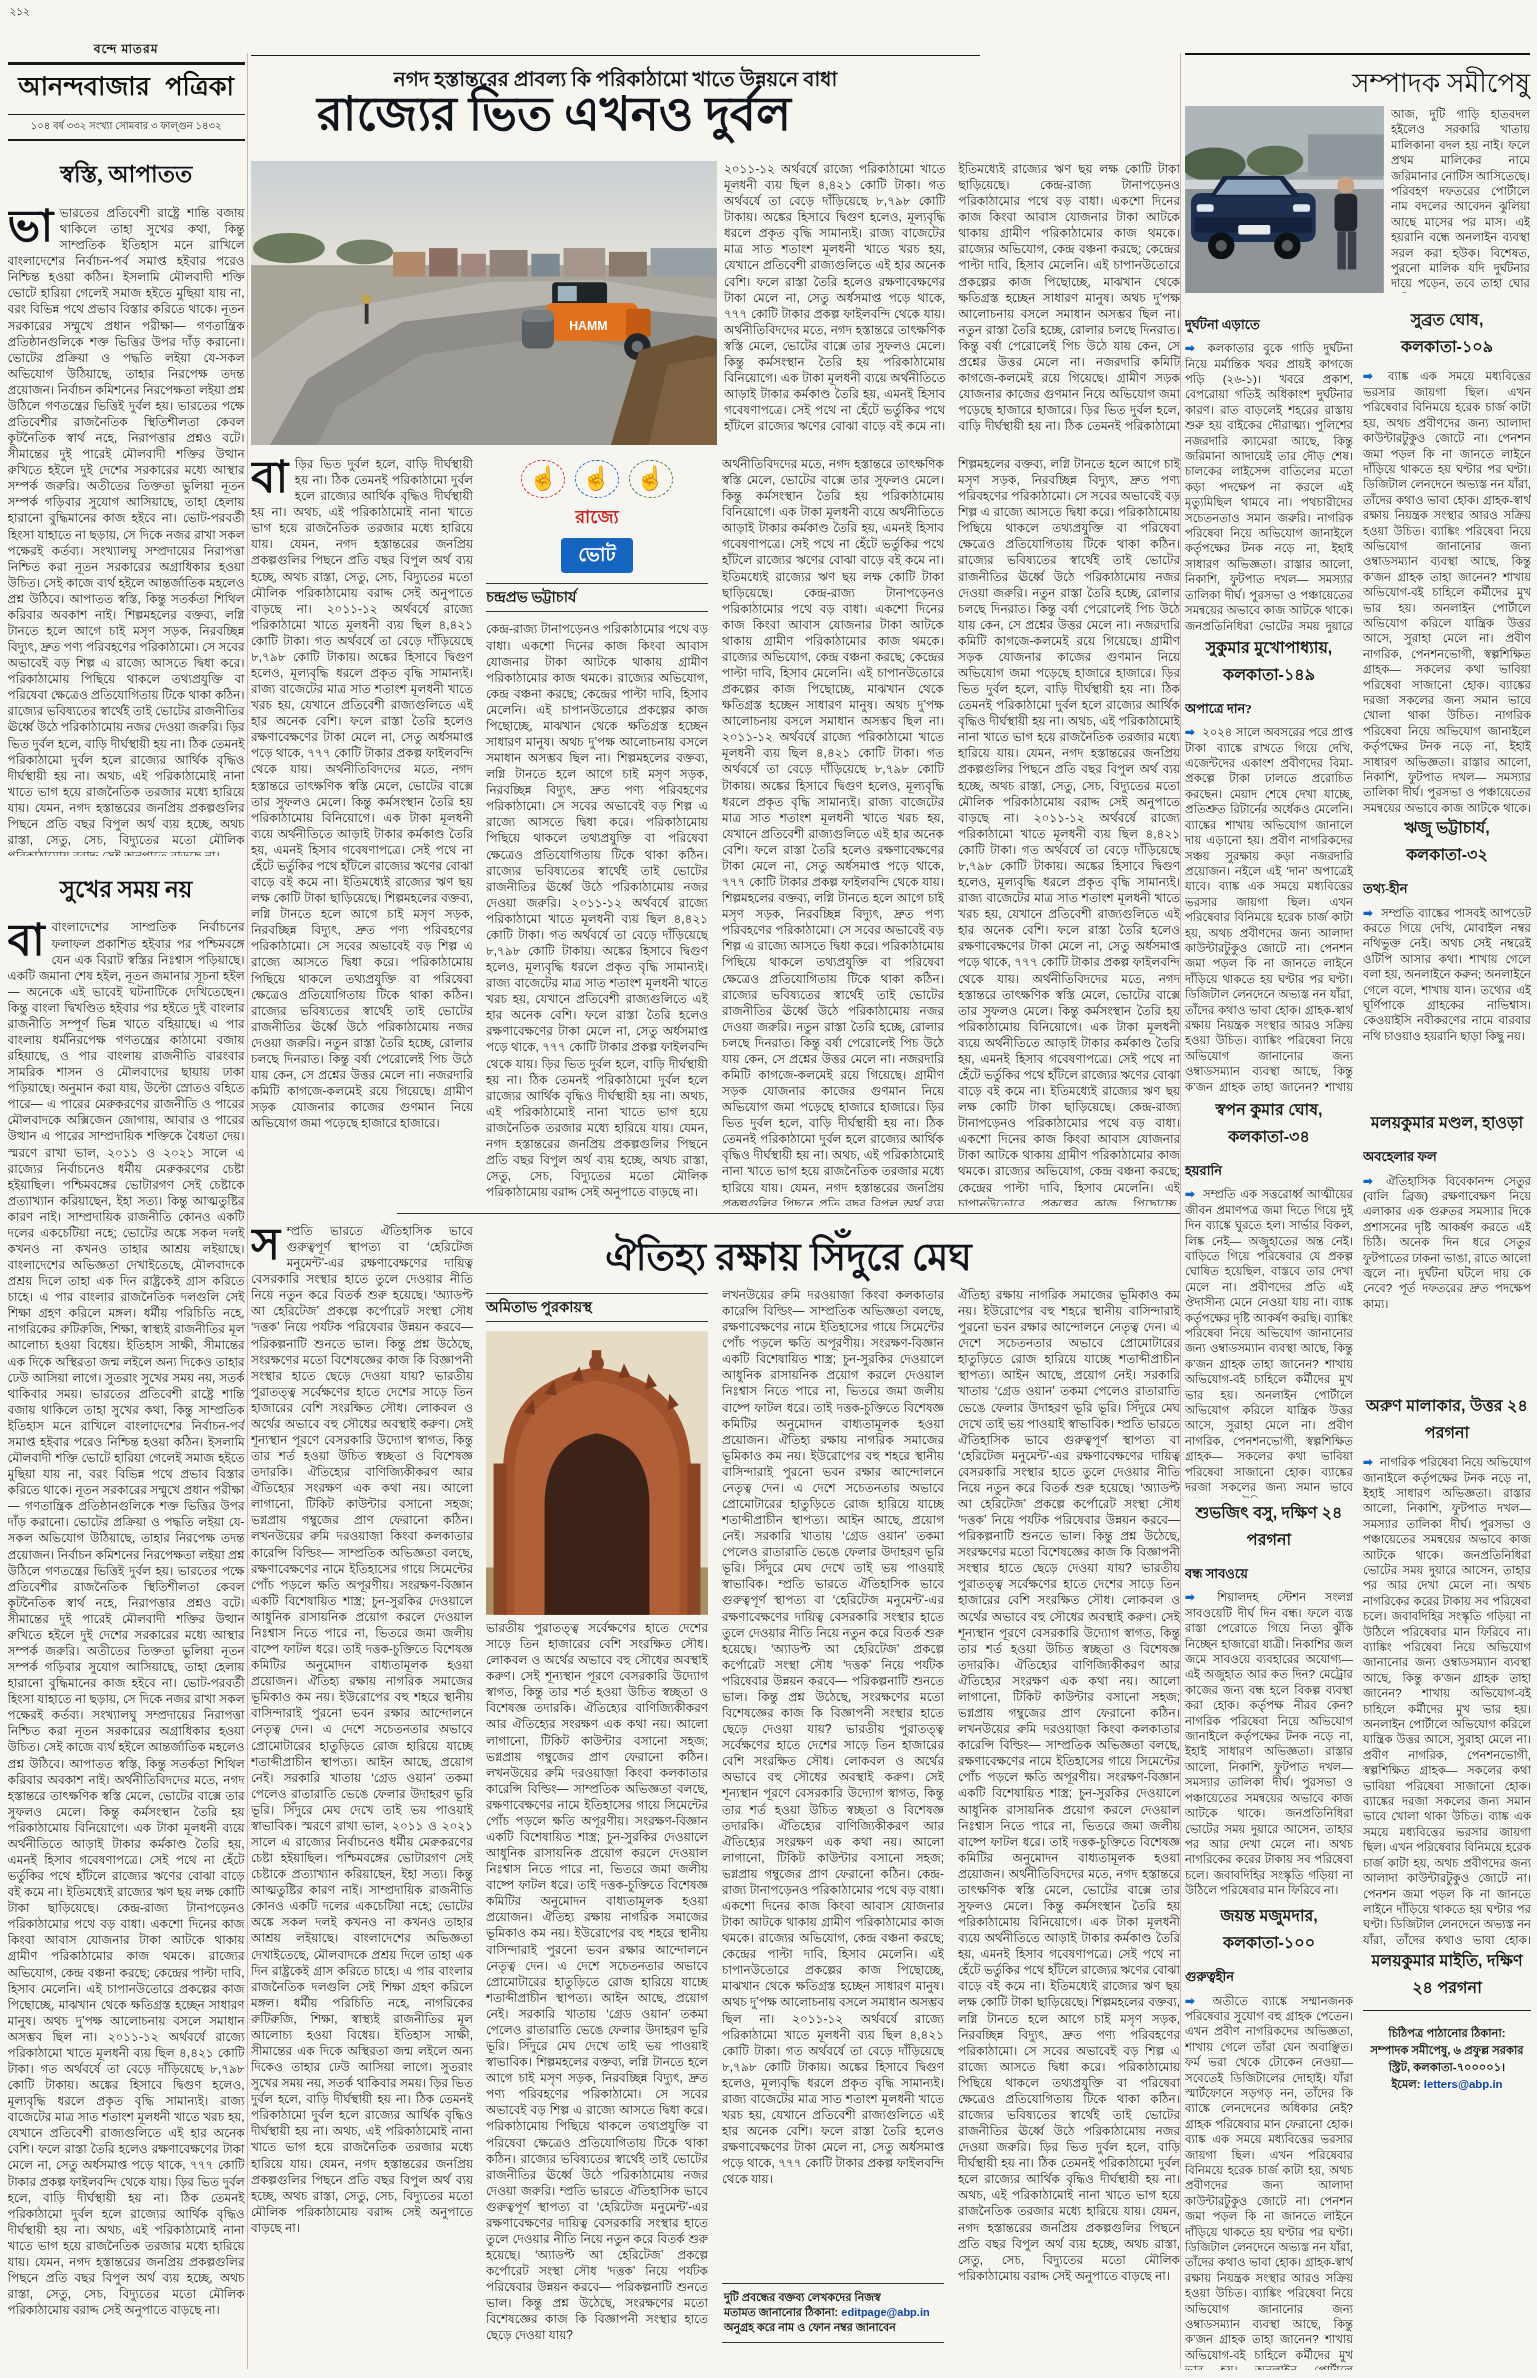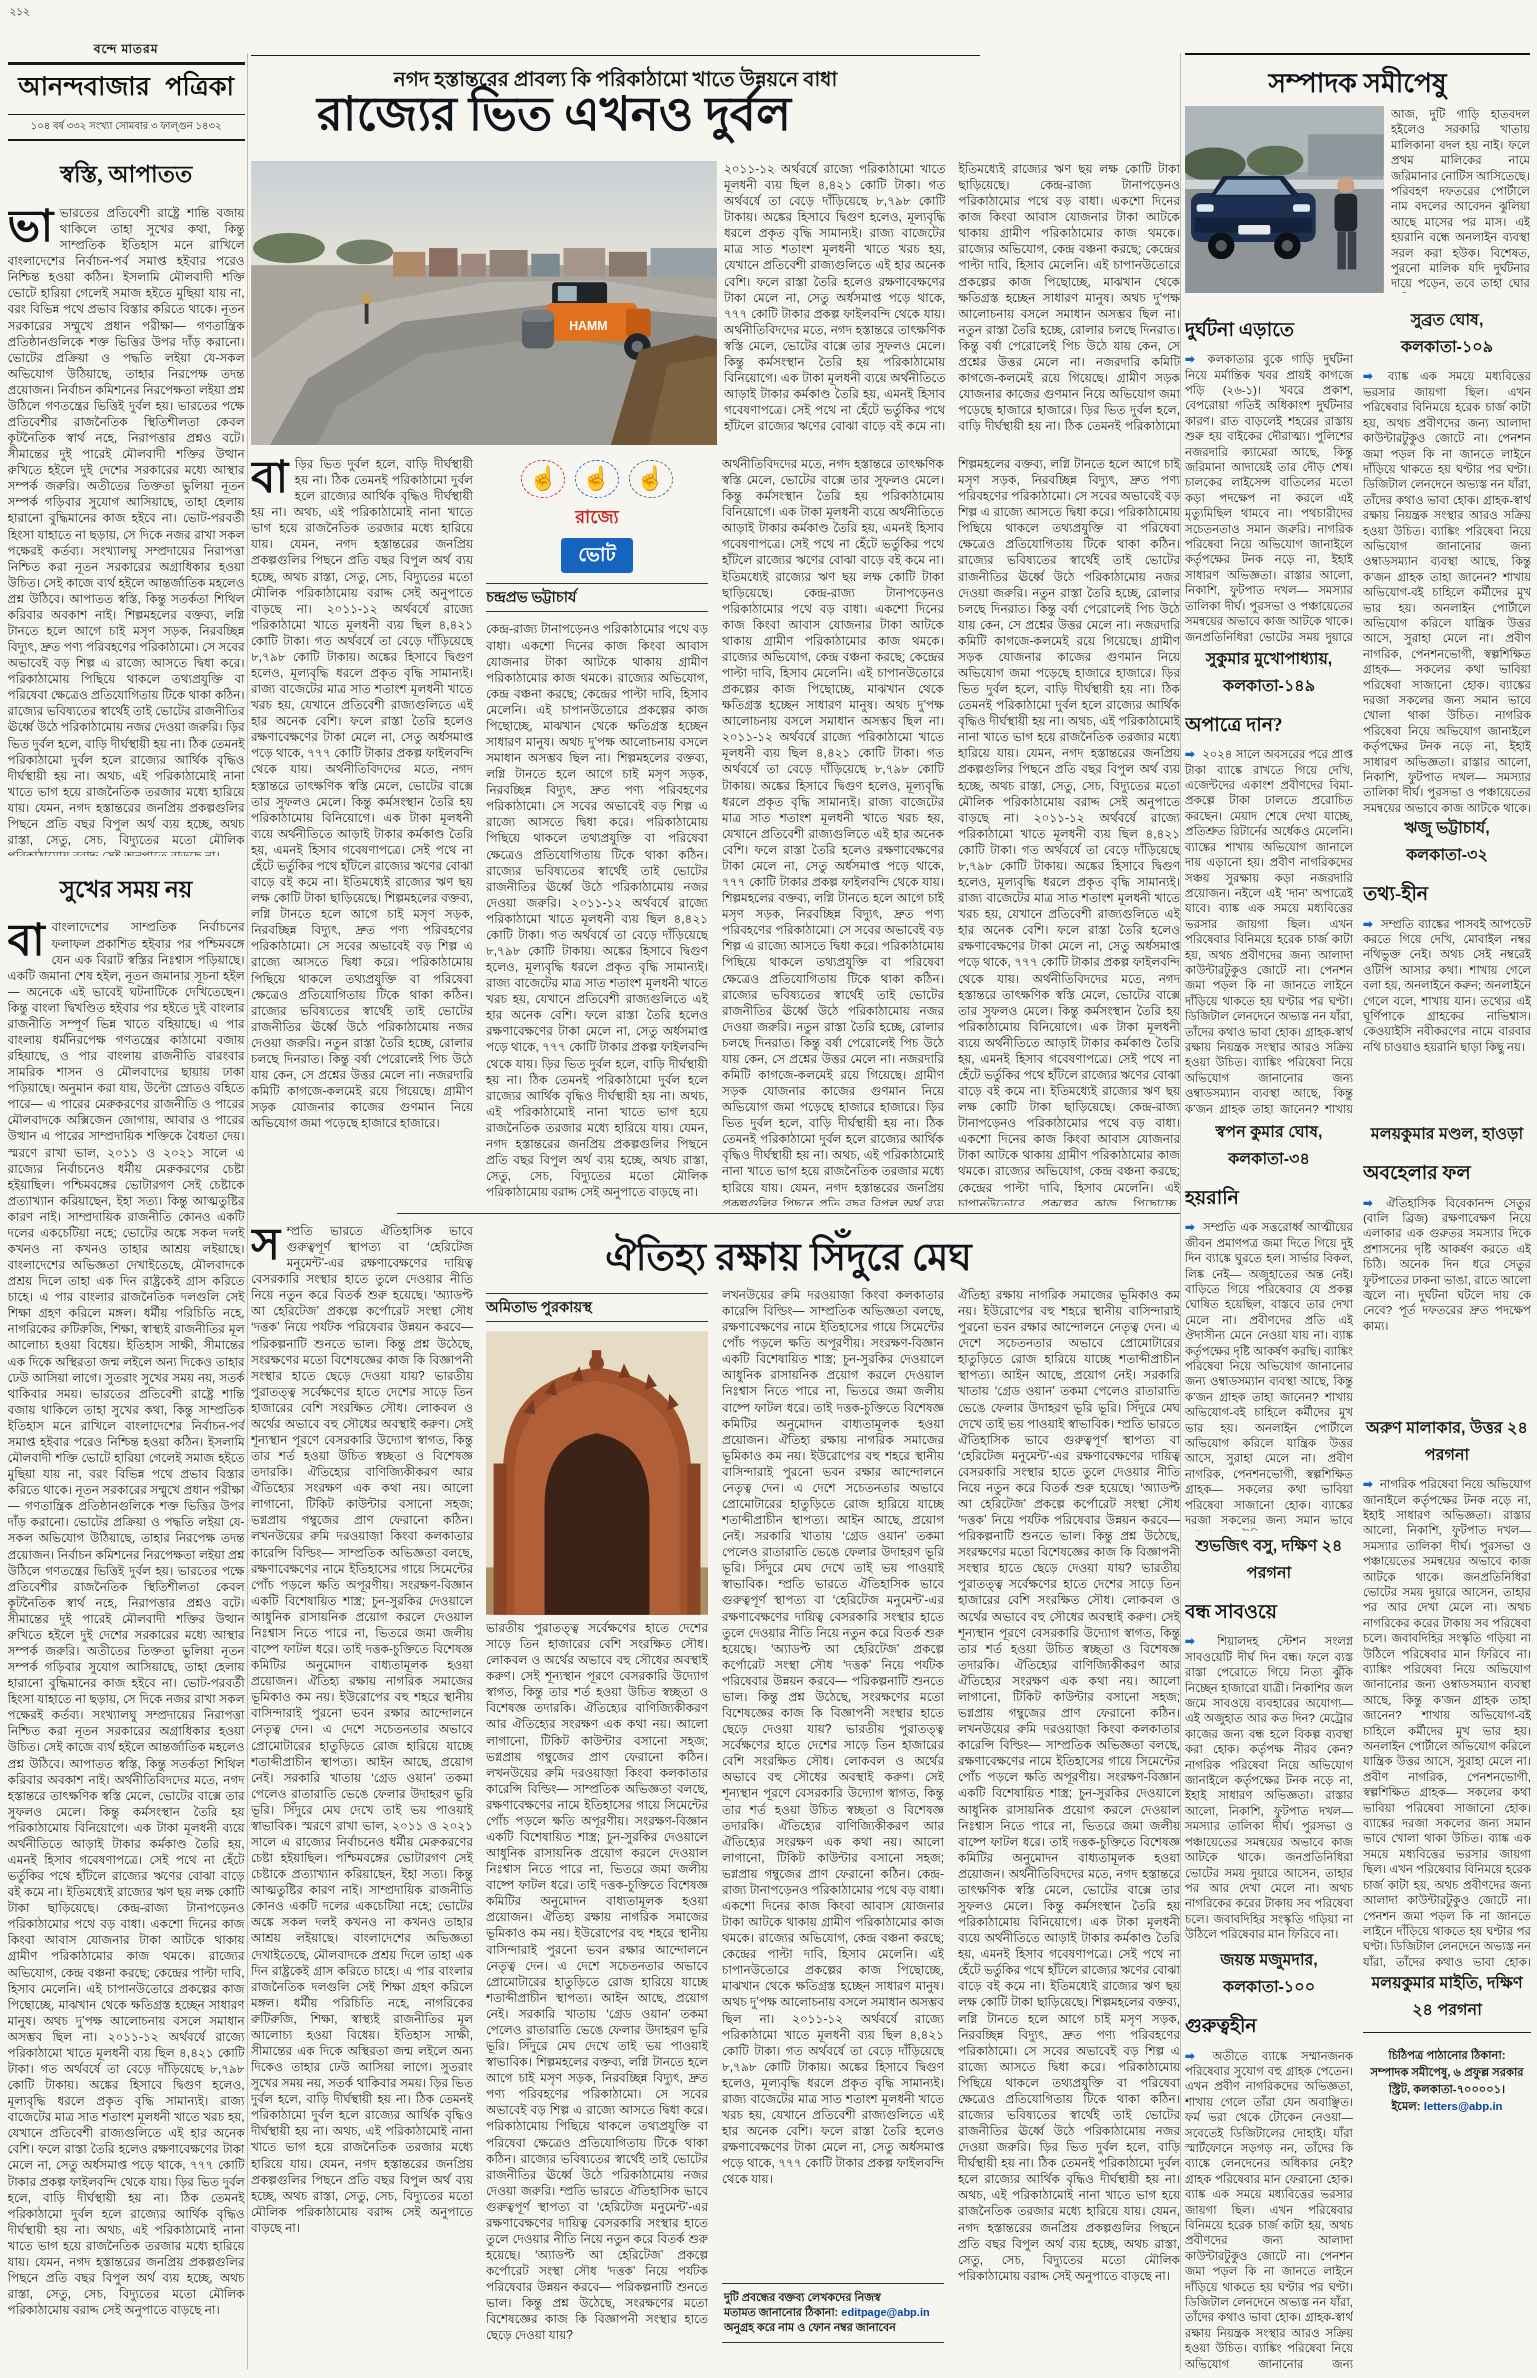--- a/index.html
+++ b/index.html
@@ -40,23 +40,23 @@
   .byline{font-weight:bold;text-align:left;font-size:14.7px;border-top:0.9px solid #333;
           border-bottom:0.9px solid #333;padding:1px 0;margin:7.6px 0 9.5px;
           font-family:"Liberation Serif",serif}
   
   .h-headline{font-size:38px;font-weight:bold;text-align:center;border-top:1.4px solid #333;
               padding-top:13.2px;font-family:"Liberation Serif",serif;color:#10151c}
   .footnote{font-size:11px;font-weight:bold;text-align:left;border-top:0.9px solid #333;
             border-bottom:0.9px solid #333;padding:5.7px 1.9px;line-height:1.4}
   .footnote .email{color:#0d47a1}
   
-  .letters-header{font-size:26.5px;font-weight:bold;text-align:center;border-top:2.4px solid #111;
+  .letters-header{font-size:26.5px;font-weight:normal;text-align:right;border-top:2.4px solid #111;
                   padding-top:7.6px;font-family:"Liberation Serif",serif;color:#10151c}
-  .letter-title{font-size:19px;font-weight:bold;margin:9.5px 0 4.7px;
+  .letter-title{font-size:13px;font-weight:bold;margin:9.5px 0 4.7px;
                 font-family:"Liberation Serif",serif;color:#101418}
   .letter-body{font-size:11.6px;line-height:1.33;text-align:justify;overflow:hidden}
   .arrow{color:#1565c0;font-weight:bold;margin-right:3.8px}
   .addr{font-size:11.4px;font-weight:bold;text-align:center;border-top:1.4px solid #222;
         padding-top:14px;line-height:1.5}
   .addr .email{color:#0d47a1}
   svg{display:block}
 </style>
 </head>
 <body>

